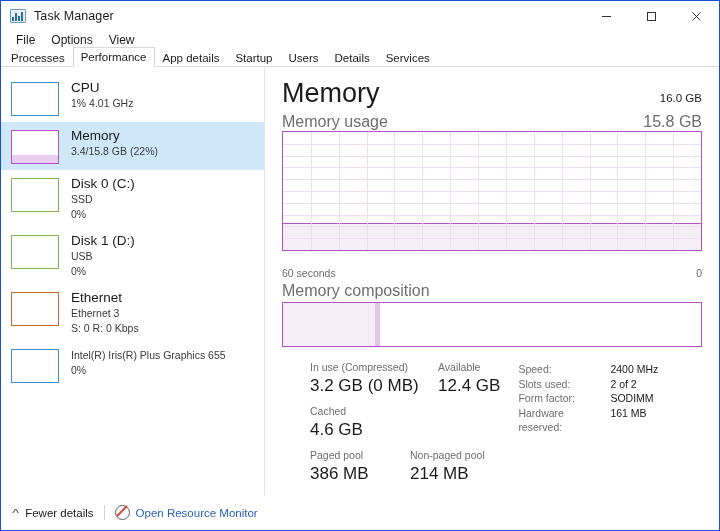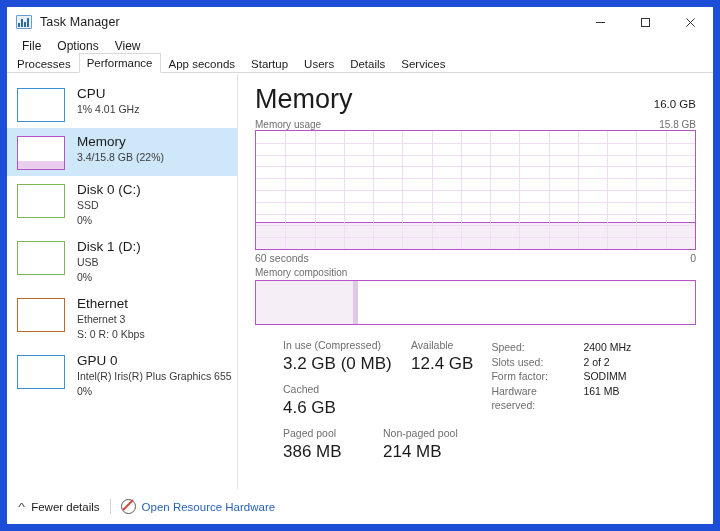--- a/index.html
+++ b/index.html
@@ -4,21 +4,21 @@
 <style>
   html,body{margin:0;padding:0;}
   body{
     width:720px;height:531px;
     background:#ffffff;
     font-family:"Liberation Sans", sans-serif;
     color:#1b1b1b;
     overflow:hidden;
     position:relative;
   }
-  .win{position:absolute;inset:0;background:#fff;border:7px solid #1d4ed8;box-sizing:border-box;}
+  .win{position:absolute;inset:0;background:#fff;border:1px solid #1d4ed8;box-sizing:border-box;}
 
   
   .titlebar{height:30px;display:flex;align-items:center;padding-left:9px;box-sizing:border-box;position:relative;}
   .app-icon{width:16px;height:14px;margin-right:8px;position:relative;flex:none;
             border:1px solid #6a9bcd;background:#e8f1fa;box-sizing:border-box;border-radius:1px;}
   .app-icon i{position:absolute;bottom:1px;width:2px;background:#2b6ca3;display:block;}
   .app-icon i:nth-child(1){left:1px;height:4px;}
   .app-icon i:nth-child(2){left:4px;height:8px;}
   .app-icon i:nth-child(3){left:7px;height:5px;}
   .app-icon i:nth-child(4){left:10px;height:9px;}
@@ -33,50 +33,50 @@
 
   
   .tabbar{height:18px;display:flex;align-items:flex-end;padding-left:2px;box-sizing:border-box;
           border-bottom:1px solid #d9d9d9;position:relative;}
   .tab{font-size:11.5px;color:#1b1b1b;padding:2px 7px 2px 7px;line-height:14px;
        border:1px solid transparent;border-bottom:none;background:transparent;position:relative;top:1px;}
   .tab.sel{background:#fff;border-color:#d9d9d9;border-bottom:1px solid #fff;z-index:2;}
 
   
   .content{position:absolute;left:0;right:0;top:67px;bottom:35px;display:flex;}
-  .sidebar{width:231px;flex:none;position:relative;border-right:1px solid #e2e2e2;box-sizing:border-box;padding-top:6px;}
+  .sidebar{width:264px;flex:none;position:relative;border-right:1px solid #e2e2e2;box-sizing:border-box;padding-top:6px;}
   .main{flex:1;position:relative;padding:10px 17px 0 17px;box-sizing:border-box;}
 
   
   .srow{display:flex;align-items:flex-start;padding:6px 0 6px 10px;box-sizing:border-box;}
   .srow.sel{background:#cfe8f9;}
   .thumb{width:48px;height:34px;flex:none;margin-right:12px;margin-top:2px;box-sizing:border-box;
          border:1px solid #888;background:#fff;position:relative;overflow:hidden;}
   .thumb .fill{position:absolute;left:0;right:0;bottom:0;}
   .sinfo{min-width:0;}
   .sname{font-size:13.5px;line-height:15px;color:#1b1b1b;}
   .ssub{font-size:10.5px;line-height:13px;color:#3a3a3a;margin-top:2px;}
 
   
   .mhead{display:flex;align-items:baseline;justify-content:space-between;}
   .mtitle{font-size:27px;line-height:30px;font-weight:400;color:#1b1b1b;}
   .mcap{font-size:11.5px;color:#1b1b1b;}
 
   .glabelrow{display:flex;justify-content:space-between;align-items:baseline;margin-top:5px;}
-  .glabel{font-size:10px;color:#6e6e6e;}
+  .glabel{font-size:16px;color:#6e6e6e;}
 
   
   .graph{height:120px;border:1px solid #b552c8;box-sizing:border-box;position:relative;background:#fff;overflow:hidden;}
   .grid-v,.grid-h{position:absolute;background:#f0dcf3;}
   .grid-v{top:0;bottom:0;width:1px;}
   .grid-h{left:0;right:0;height:1px;}
   .area{position:absolute;left:0;right:0;bottom:0;background:#f5eef7;}
   .area-top{position:absolute;left:0;right:0;height:1px;background:#b552c8;}
 
-  .axisrow{display:flex;justify-content:space-between;margin-top:2px;}
+  .axisrow{display:flex;justify-content:space-between;margin-top:16px;}
   .axis{font-size:10.5px;color:#6e6e6e;}
 
   
   .comp{height:45px;border:1px solid #b552c8;box-sizing:border-box;position:relative;background:#fff;margin-top:2px;overflow:hidden;}
   .seg{position:absolute;top:0;bottom:0;}
   .divider{position:absolute;top:0;bottom:0;width:1px;background:#e3cfe8;}
 
   
   .stats{display:flex;margin-top:14px;}
   .statcol{}
@@ -135,21 +135,21 @@
 
   <div class="menubar">
     <div class="menuitem">File</div>
     <div class="menuitem">Options</div>
     <div class="menuitem">View</div>
   </div>
 
   <div class="tabbar">
     <div class="tab">Processes</div>
     <div class="tab sel">Performance</div>
-    <div class="tab">App seconds</div>
+    <div class="tab">App details</div>
     <div class="tab">Startup</div>
     <div class="tab">Users</div>
     <div class="tab">Details</div>
     <div class="tab">Services</div>
   </div>
 
   <div class="content">
 
     <div class="sidebar">
 
@@ -204,21 +204,20 @@
           <div class="ssub">Ethernet 3</div>
           <div class="ssub">S: 0 R: 0 Kbps</div>
         </div>
       </div>
 
       <div class="srow">
         <div class="thumb" style="border-color: rgb(59, 143, 212);">
             <div class="fill" style="height: 0%; background: rgb(59, 143, 212); opacity: 0;"></div>
           </div>
         <div class="sinfo">
-          <div class="sname">GPU 0</div>
           <div class="ssub">Intel(R) Iris(R) Plus Graphics 655</div>
           <div class="ssub">0%</div>
         </div>
       </div>
 
     </div>
 
     <div class="main">
 
       <div class="mhead">
@@ -333,16 +332,16 @@
 
       </div>
     </div>
   </div>
 
   <div class="statusbar">
     <span class="chev">^</span>
     <span class="fewer">Fewer details</span>
     <span class="vsep"></span>
     <span class="rmicon"></span>
-    <span class="rmlink">Open Resource Hardware</span>
+    <span class="rmlink">Open Resource Monitor</span>
   </div>
 
 </div>
 
 </body></html>

